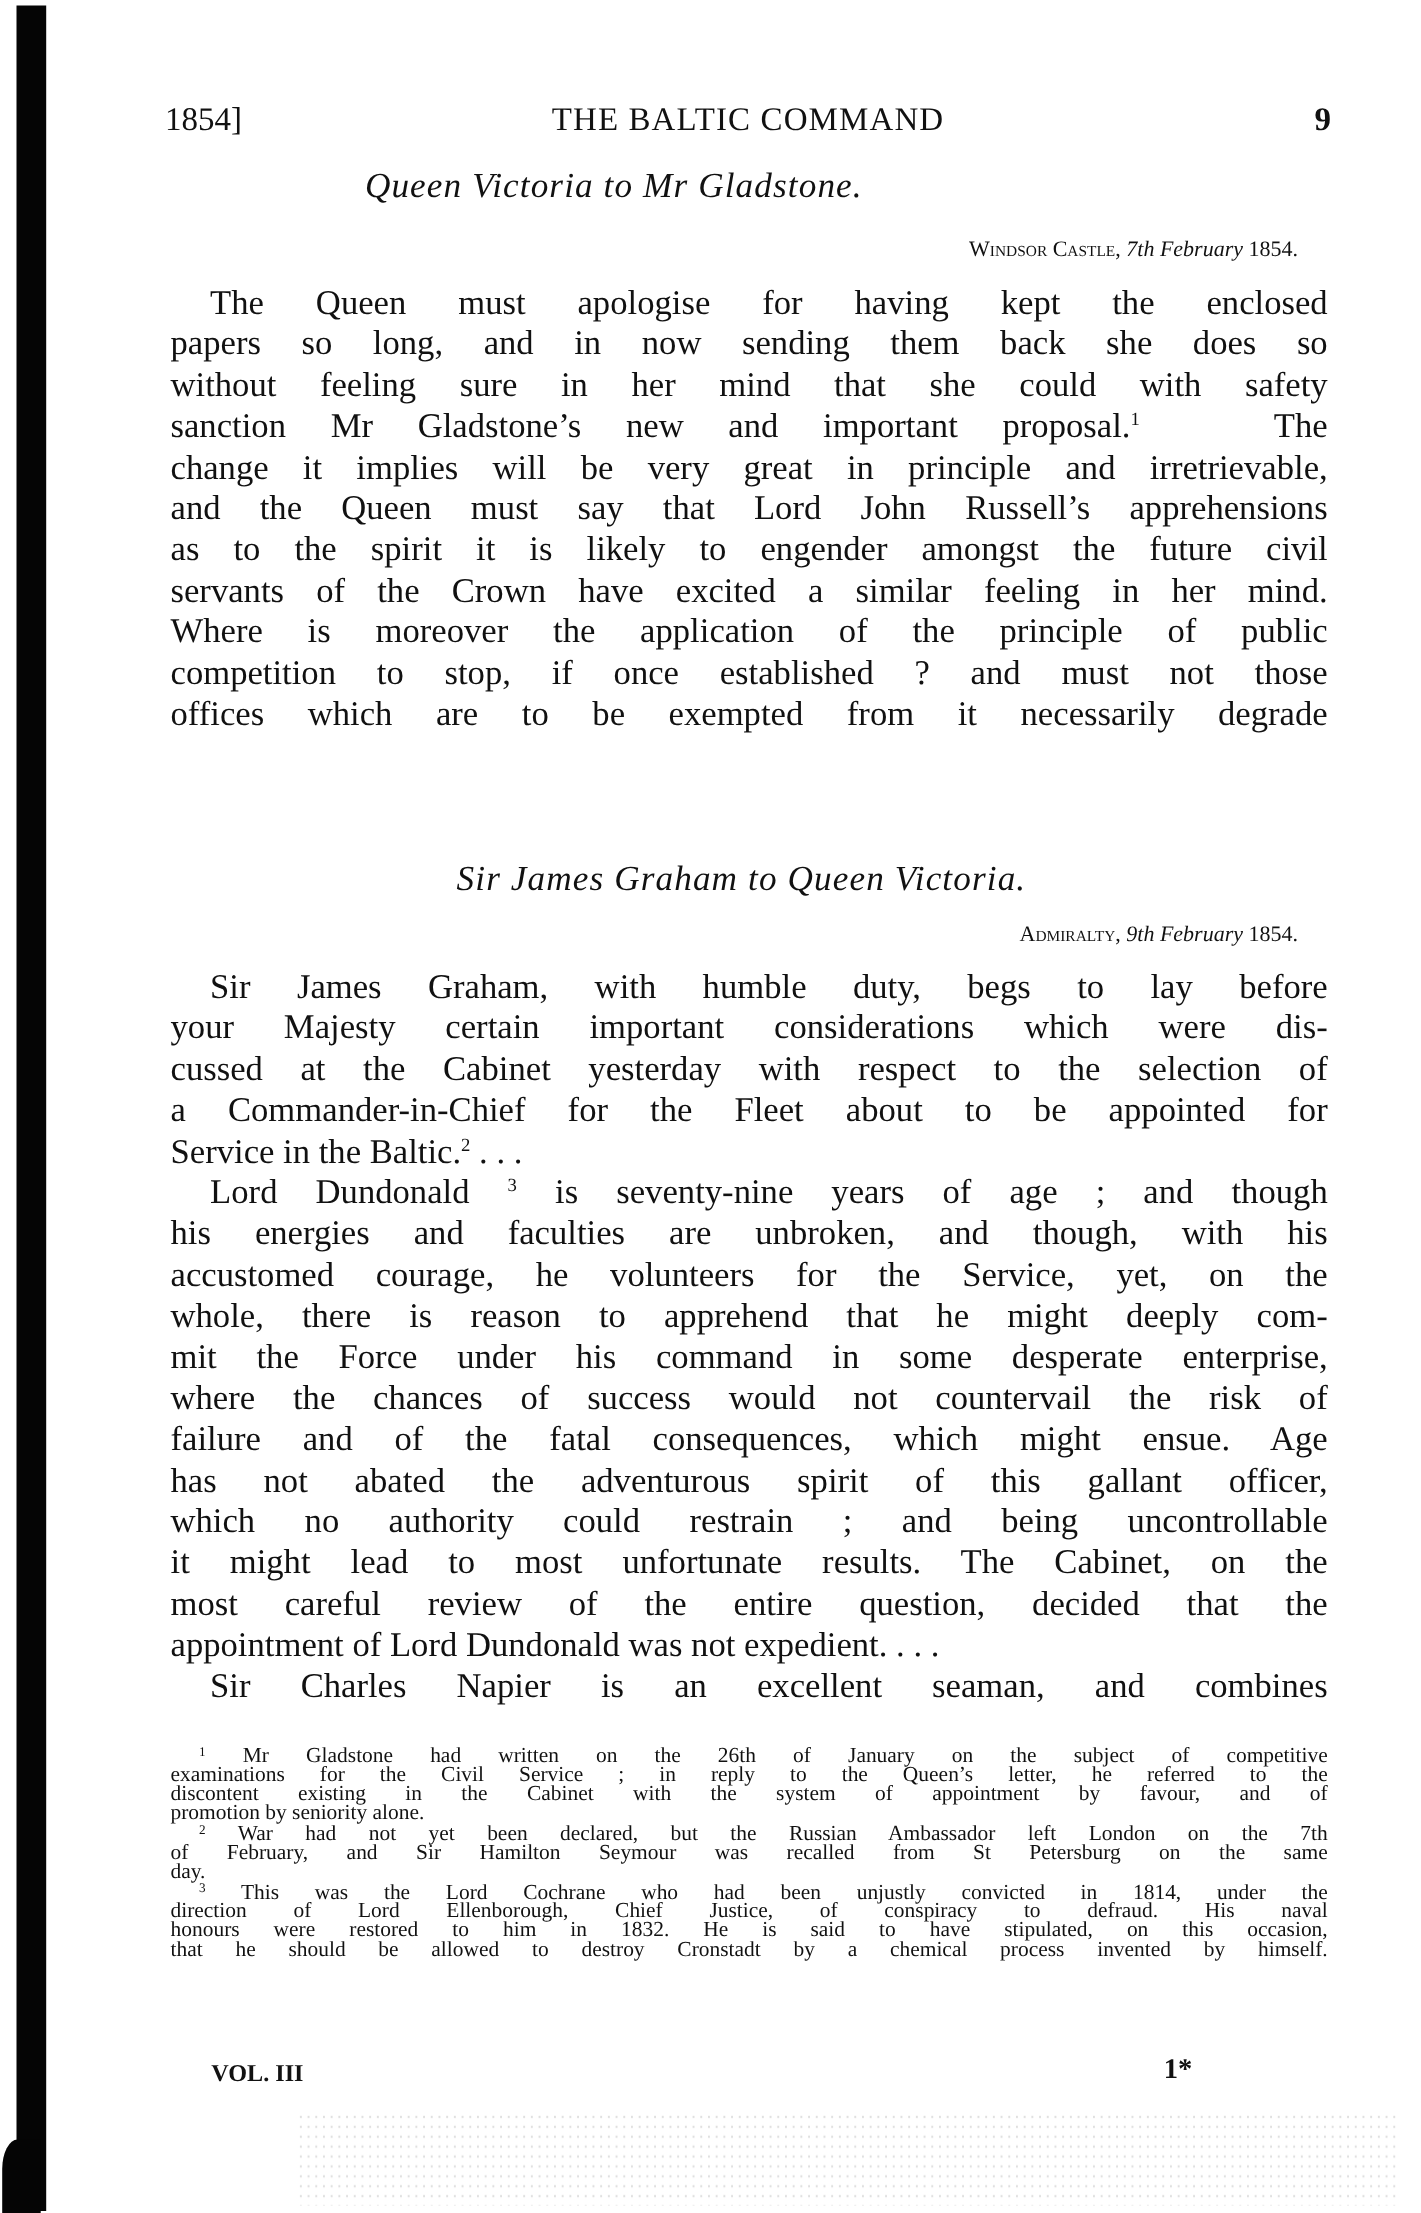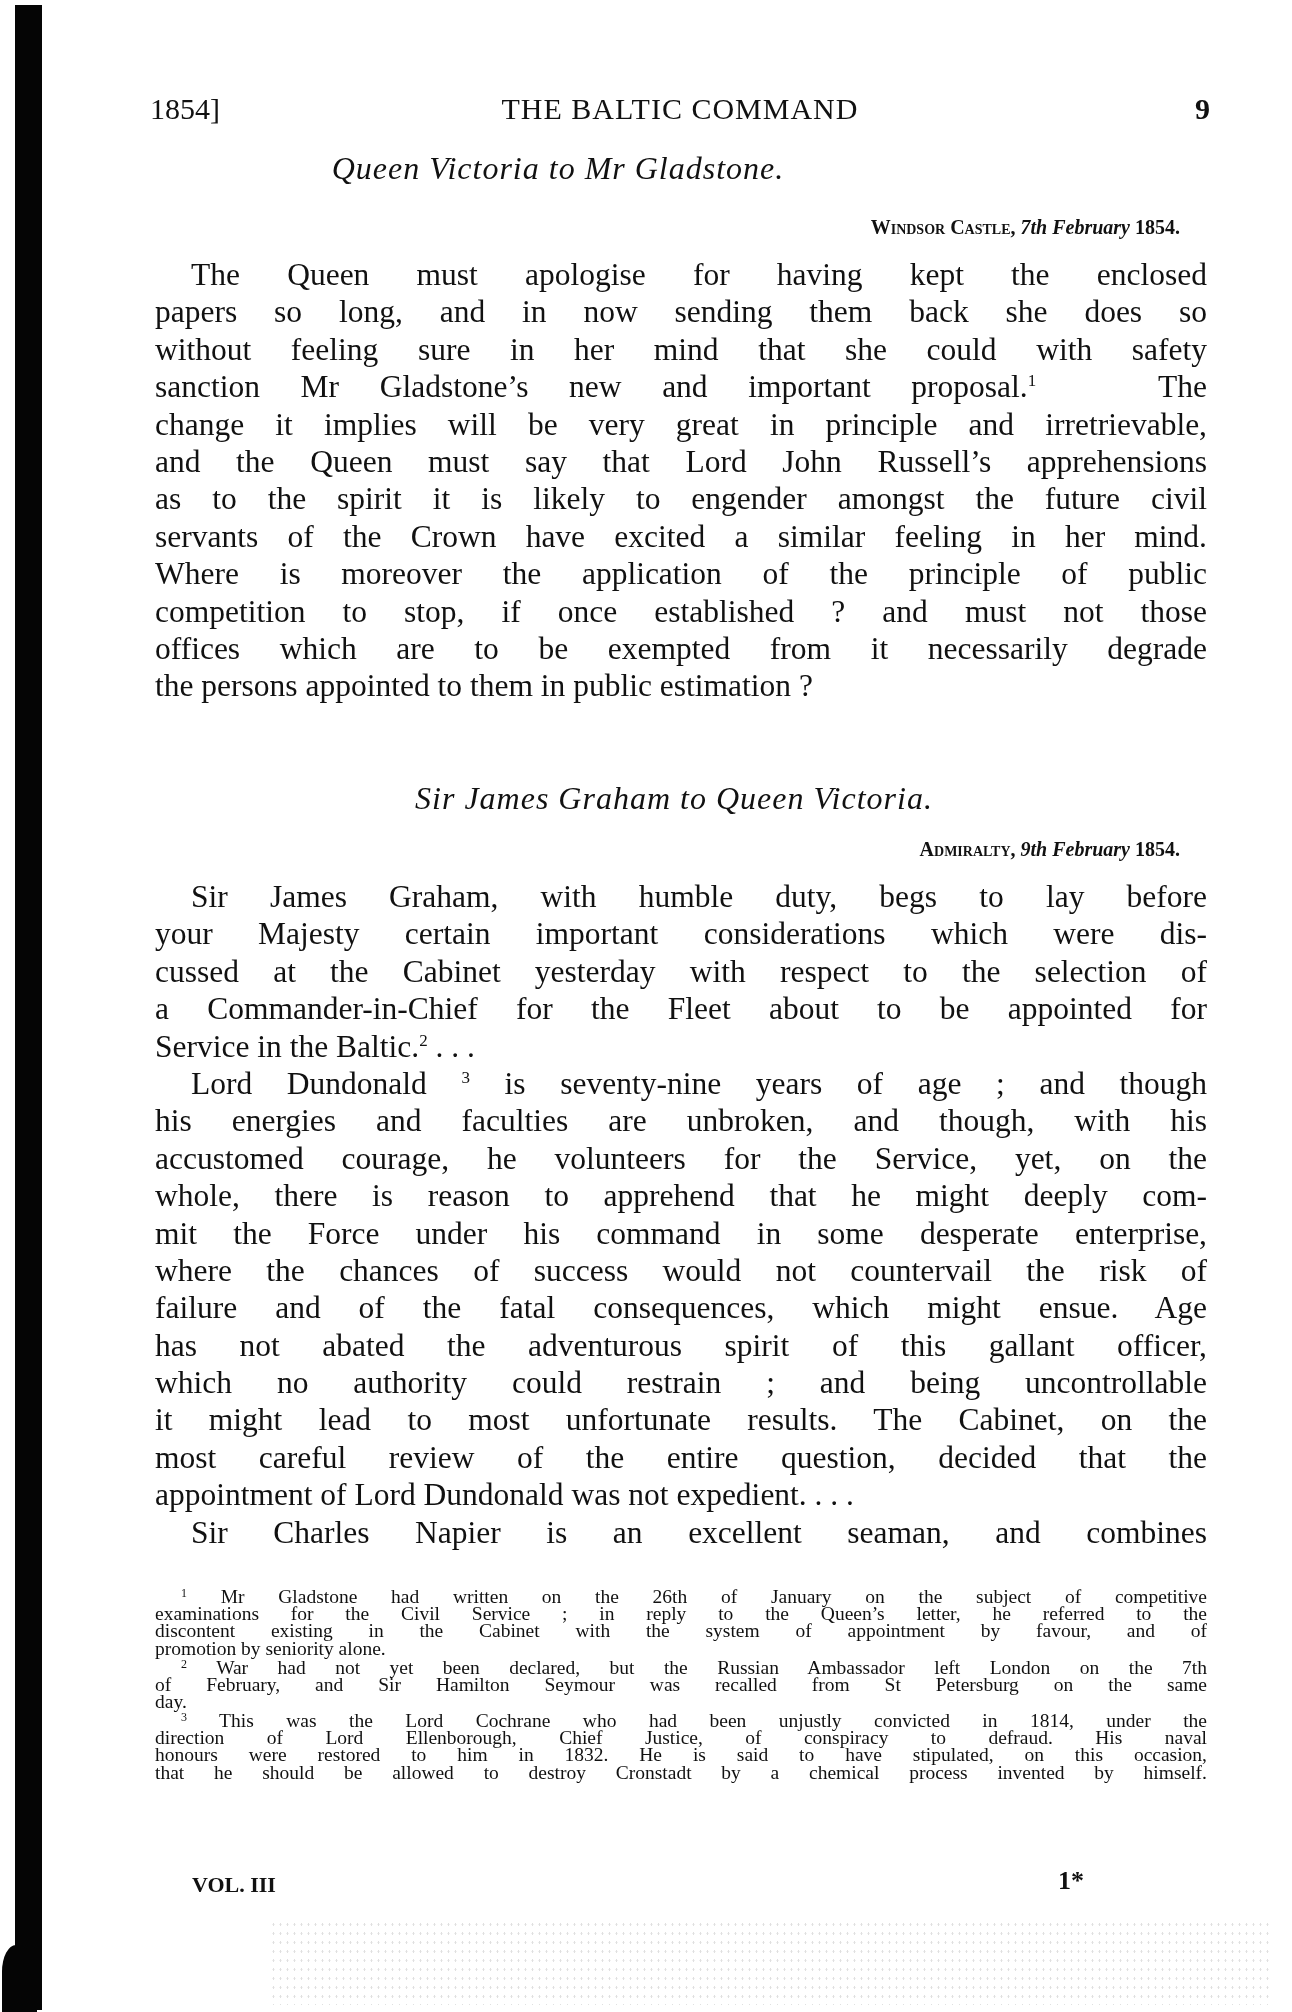--- a/index.html
+++ b/index.html
@@ -5,21 +5,21 @@
   html, body { margin:0; padding:0; }
   body { width:1292px; height:2012px; background:#ffffff; position:relative; overflow:hidden; font-family:"DejaVu Serif", "Liberation Serif", serif; color:#111; }
   .binding { position:absolute; left:15px; top:5px; width:27px; height:2005px; background:#050505; }
   .binding-foot { position:absolute; left:2px; top:1945px; width:35px; height:67px; background:#050505; border-radius:40% 0 0 0; }
   .abs { position:absolute; white-space:nowrap; }
   .running-head { top:92px; left:150px; width:1060px; height:36px; font-family:"Liberation Serif", serif; font-size:30px; }
   .rh-year { position:absolute; left:0; top:0; }
   .rh-title { position:absolute; left:0; right:0; top:0; text-align:center; letter-spacing:1px; }
   .rh-page { position:absolute; right:0; top:0; font-weight:bold; }
   .letter-title { font-family:"Liberation Serif", serif; font-style:italic; font-size:32px; letter-spacing:1px; }
-  .dateline { font-family:"Liberation Serif", serif; font-size:20px;font-weight:bold; }
+  .dateline { font-family:"Liberation Serif", serif; font-size:20px; }
   .smallcaps { font-variant:small-caps; }
   .it { font-style:italic; }
   .para { position:absolute; left:155px; width:1052px; font-family:"Liberation Serif", serif; font-size:31.5px; line-height:37.4px; text-align:justify; }
   .line { display:block; white-space:nowrap; text-align-last:justify; text-align:justify; height:37.4px; }
   .line.last { text-align-last:left; }
   .indent { padding-left:36px; }
   sup { font-size:17px; vertical-align:11px; line-height:0; }
   .fn { position:absolute; left:155px; width:1052px; font-family:"Liberation Serif", serif; font-size:19.5px; line-height:17.2px; }
   .fn .line { height:17.2px; }
   .fn sup { font-size:12px; vertical-align:6px; }
@@ -54,21 +54,20 @@
   <span class="line">papers so long, and in now sending them back she does so</span>
   <span class="line">without feeling sure in her mind that she could with safety</span>
   <span class="line"><span>sanction Mr Gladstone’s new and important proposal.</span><sup>1</sup>&nbsp;&nbsp;&nbsp;<span>The</span></span>
   <span class="line">change it implies will be very great in principle and irretrievable,</span>
   <span class="line">and the Queen must say that Lord John Russell’s apprehensions</span>
   <span class="line">as to the spirit it is likely to engender amongst the future civil</span>
   <span class="line">servants of the Crown have excited a similar feeling in her mind.</span>
   <span class="line">Where is moreover the application of the principle of public</span>
   <span class="line">competition to stop, if once established ? and must not those</span>
   <span class="line">offices which are to be exempted from it necessarily degrade</span>
-  <span class="line last">the persons appointed to them in public estimation ?</span>
 </div>
 
 <div class="abs letter-title" style="top:780px; left:0; width:1292px; text-align:center;padding-left:28px;">Sir James Graham to Queen Victoria.</div>
 <div class="abs dateline" style="top:838px; right:112px;margin-left:33px;">
   <span class="smallcaps">Admiralty,</span>
   <span class="it">9th</span>
   <span class="it">February</span>
   <span>1854.</span>
 </div>
 

